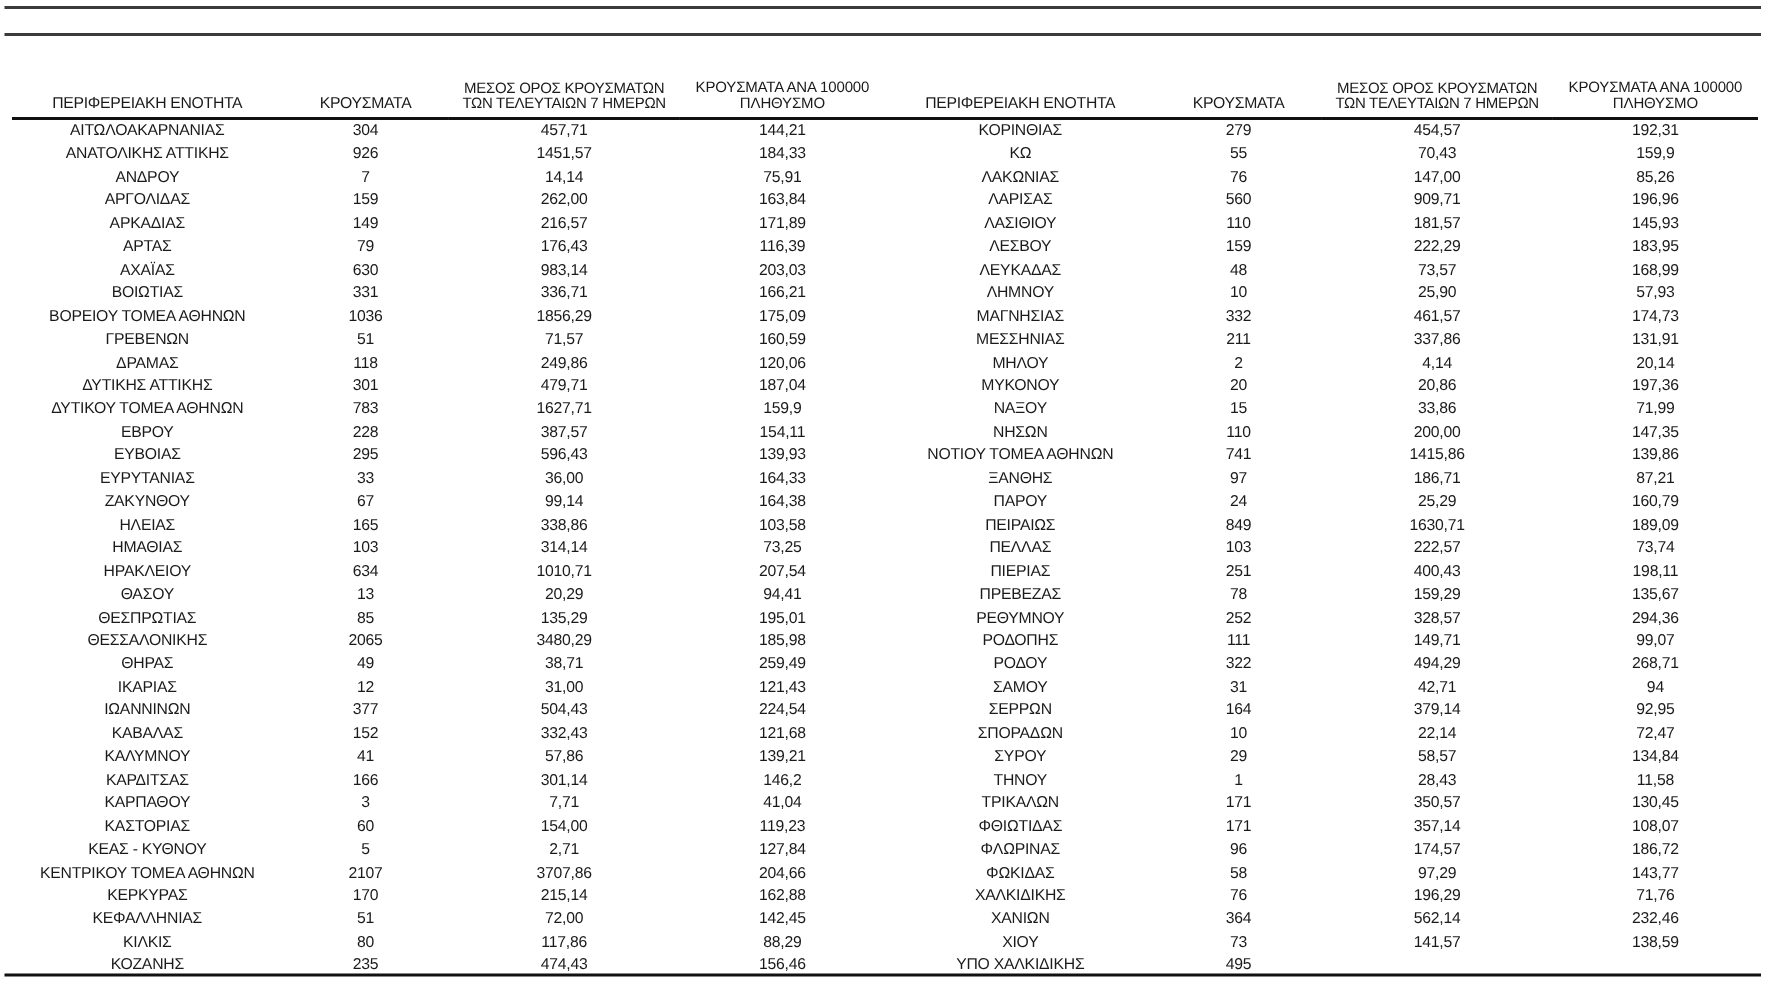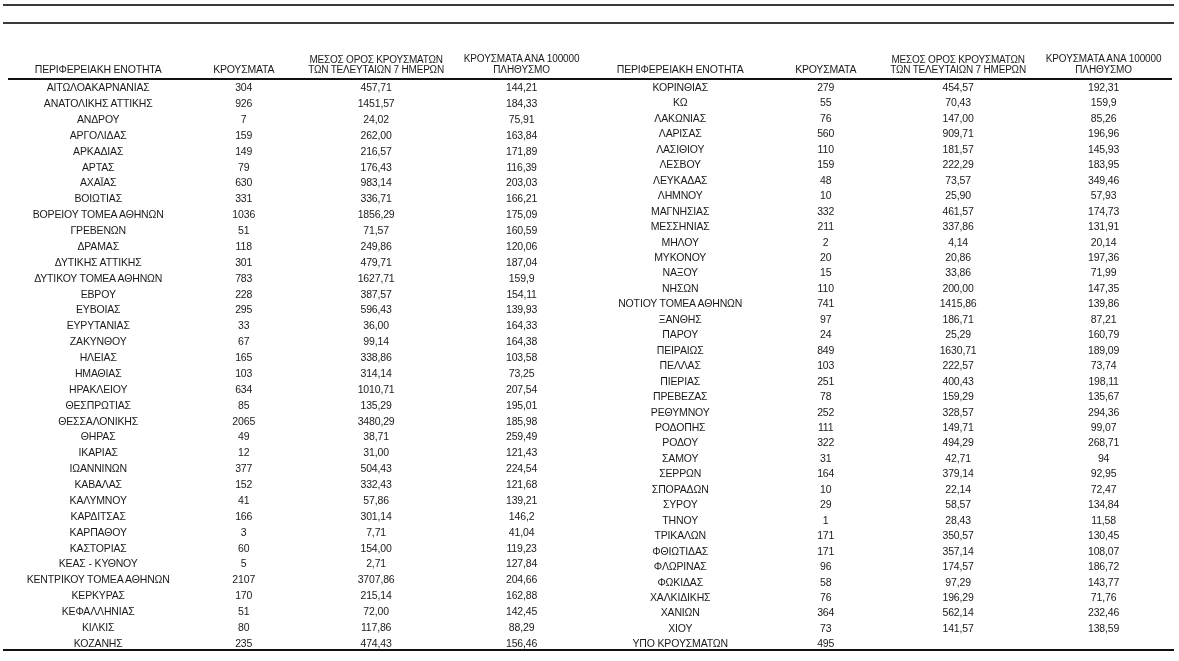--- a/index.html
+++ b/index.html
@@ -127,21 +127,21 @@
           </tr>
           <tr>
             <td>ΑΝΑΤΟΛΙΚΗΣ ΑΤΤΙΚΗΣ</td>
             <td>926</td>
             <td>1451,57</td>
             <td>184,33</td>
           </tr>
           <tr>
             <td>ΑΝΔΡΟΥ</td>
             <td>7</td>
-            <td>24,02</td>
+            <td>14,14</td>
             <td>75,91</td>
           </tr>
           <tr>
             <td>ΑΡΓΟΛΙΔΑΣ</td>
             <td>159</td>
             <td>262,00</td>
             <td>163,84</td>
           </tr>
           <tr>
             <td>ΑΡΚΑΔΙΑΣ</td>
@@ -231,20 +231,26 @@
             <td>ΗΜΑΘΙΑΣ</td>
             <td>103</td>
             <td>314,14</td>
             <td>73,25</td>
           </tr>
           <tr>
             <td>ΗΡΑΚΛΕΙΟΥ</td>
             <td>634</td>
             <td>1010,71</td>
             <td>207,54</td>
+          </tr>
+          <tr>
+            <td>ΘΑΣΟΥ</td>
+            <td>13</td>
+            <td>20,29</td>
+            <td>94,41</td>
           </tr>
           <tr>
             <td>ΘΕΣΠΡΩΤΙΑΣ</td>
             <td>85</td>
             <td>135,29</td>
             <td>195,01</td>
           </tr>
           <tr>
             <td>ΘΕΣΣΑΛΟΝΙΚΗΣ</td>
             <td>2065</td>
@@ -393,21 +399,21 @@
           <tr>
             <td>ΛΕΣΒΟΥ</td>
             <td>159</td>
             <td>222,29</td>
             <td>183,95</td>
           </tr>
           <tr>
             <td>ΛΕΥΚΑΔΑΣ</td>
             <td>48</td>
             <td>73,57</td>
-            <td>349,46</td>
+            <td>168,99</td>
           </tr>
           <tr>
             <td>ΛΗΜΝΟΥ</td>
             <td>10</td>
             <td>25,90</td>
             <td>57,93</td>
           </tr>
           <tr>
             <td>ΜΑΓΝΗΣΙΑΣ</td>
             <td>332</td>
@@ -570,21 +576,21 @@
             <td>562,14</td>
             <td>232,46</td>
           </tr>
           <tr>
             <td>ΧΙΟΥ</td>
             <td>73</td>
             <td>141,57</td>
             <td>138,59</td>
           </tr>
           <tr>
-            <td>ΥΠΟ ΚΡΟΥΣΜΑΤΩΝ</td>
+            <td>ΥΠΟ ΧΑΛΚΙΔΙΚΗΣ</td>
             <td>495</td>
             <td></td>
             <td></td>
           </tr>
         </tbody>
     </table>
 
   </div>
 
   <div class="rule-bottom"></div>

